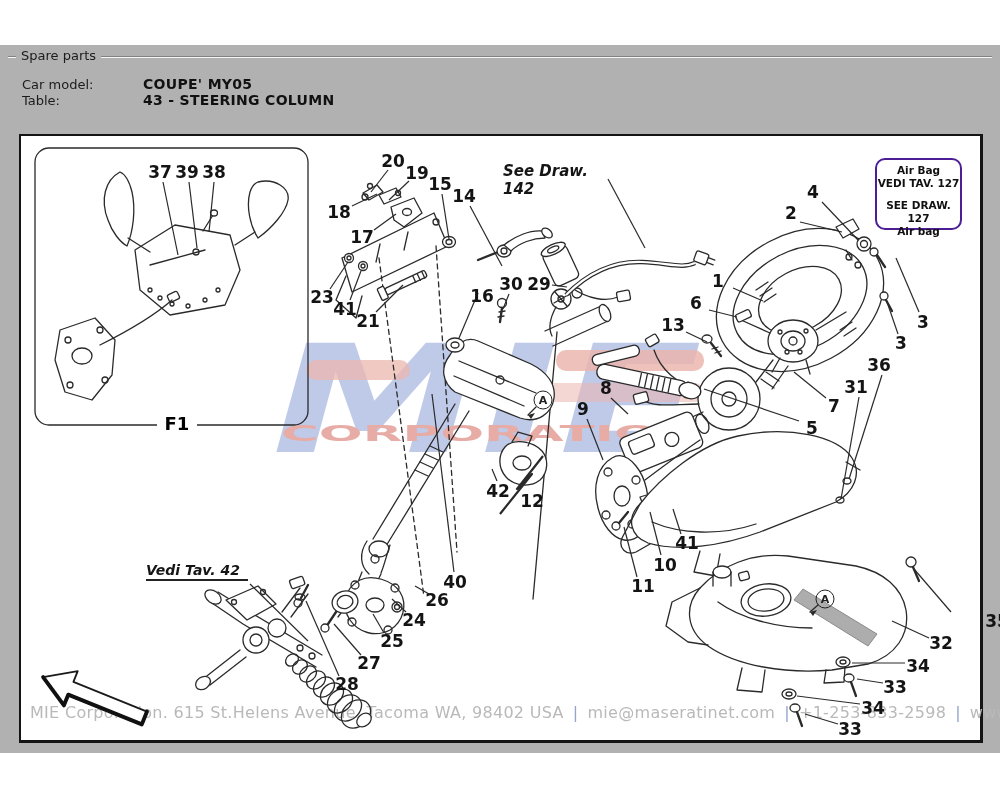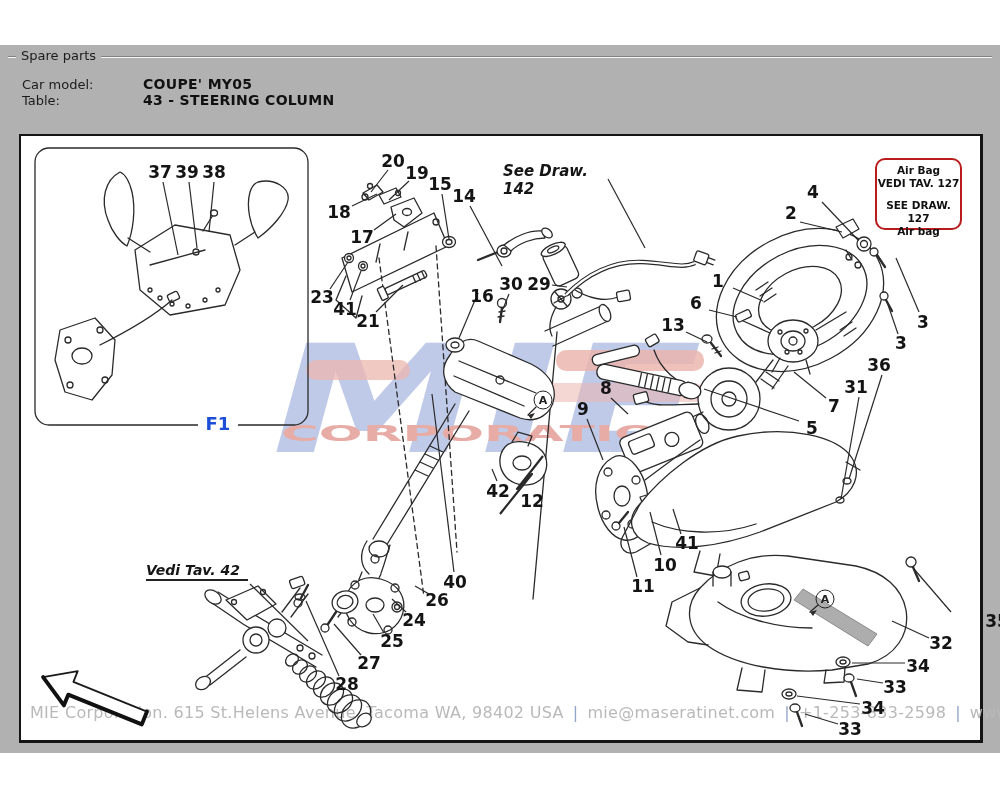--- a/index.html
+++ b/index.html
@@ -24,30 +24,30 @@
   .wm-logo{font-family:"DejaVu Sans","Liberation Sans",sans-serif;font-weight:bold;font-style:italic;
            font-size:150px;fill:#b7c3e6;}
   .wm-sub{font-family:"DejaVu Sans","Liberation Sans",sans-serif;font-weight:bold;
           font-size:21px;fill:#e5a19a;}
   .callout{position:absolute;transform:translate(-50%,-50%);font-weight:bold;font-size:17px;
            color:#141414;line-height:1;}
   .detail-badge{position:absolute;transform:translate(-50%,-50%);width:17px;height:17px;
            border:1.7px solid #222;border-radius:50%;font-weight:bold;font-size:11px;color:#222;
            display:flex;align-items:center;justify-content:center;background:transparent;}
   .airbag-box{position:absolute;left:875px;top:158px;width:83px;height:64px;background:#fff;
-           border:2px solid #b91c1c;border-radius:10px;text-align:center;
+           border:2px solid #4c1d95;border-radius:10px;text-align:center;
            font-size:10.5px;font-weight:bold;color:#111;line-height:13px;padding-top:4px;}
   .airbag-box .gap{margin-top:9px;}
   .ref-note{position:absolute;font-style:italic;font-weight:bold;color:#151515;}
   .ref-142{left:503px;top:160px;width:110px;font-size:15px;}
   .ref-42{left:146px;top:562px;width:102px;font-size:14px;}
   .ref-note .l1{border-bottom:2px solid #222;padding-bottom:1px;}
   .ref-note .l2{padding-top:2px;}
   .f1-label{position:absolute;left:157px;top:411px;width:40px;height:25px;background:#fff;
-           font-weight:bold;font-size:18px;color:#1d4ed8;text-align:center;line-height:25px;margin-left:41px;}
+           font-weight:bold;font-size:18px;color:#000000;text-align:center;line-height:25px;}
 </style>
 </head>
 <body>
 
 <div class="page">
 
   <div class="gray-band"></div>
   <div class="legend-line"></div>
   <span class="legend">Spare parts</span>
 

